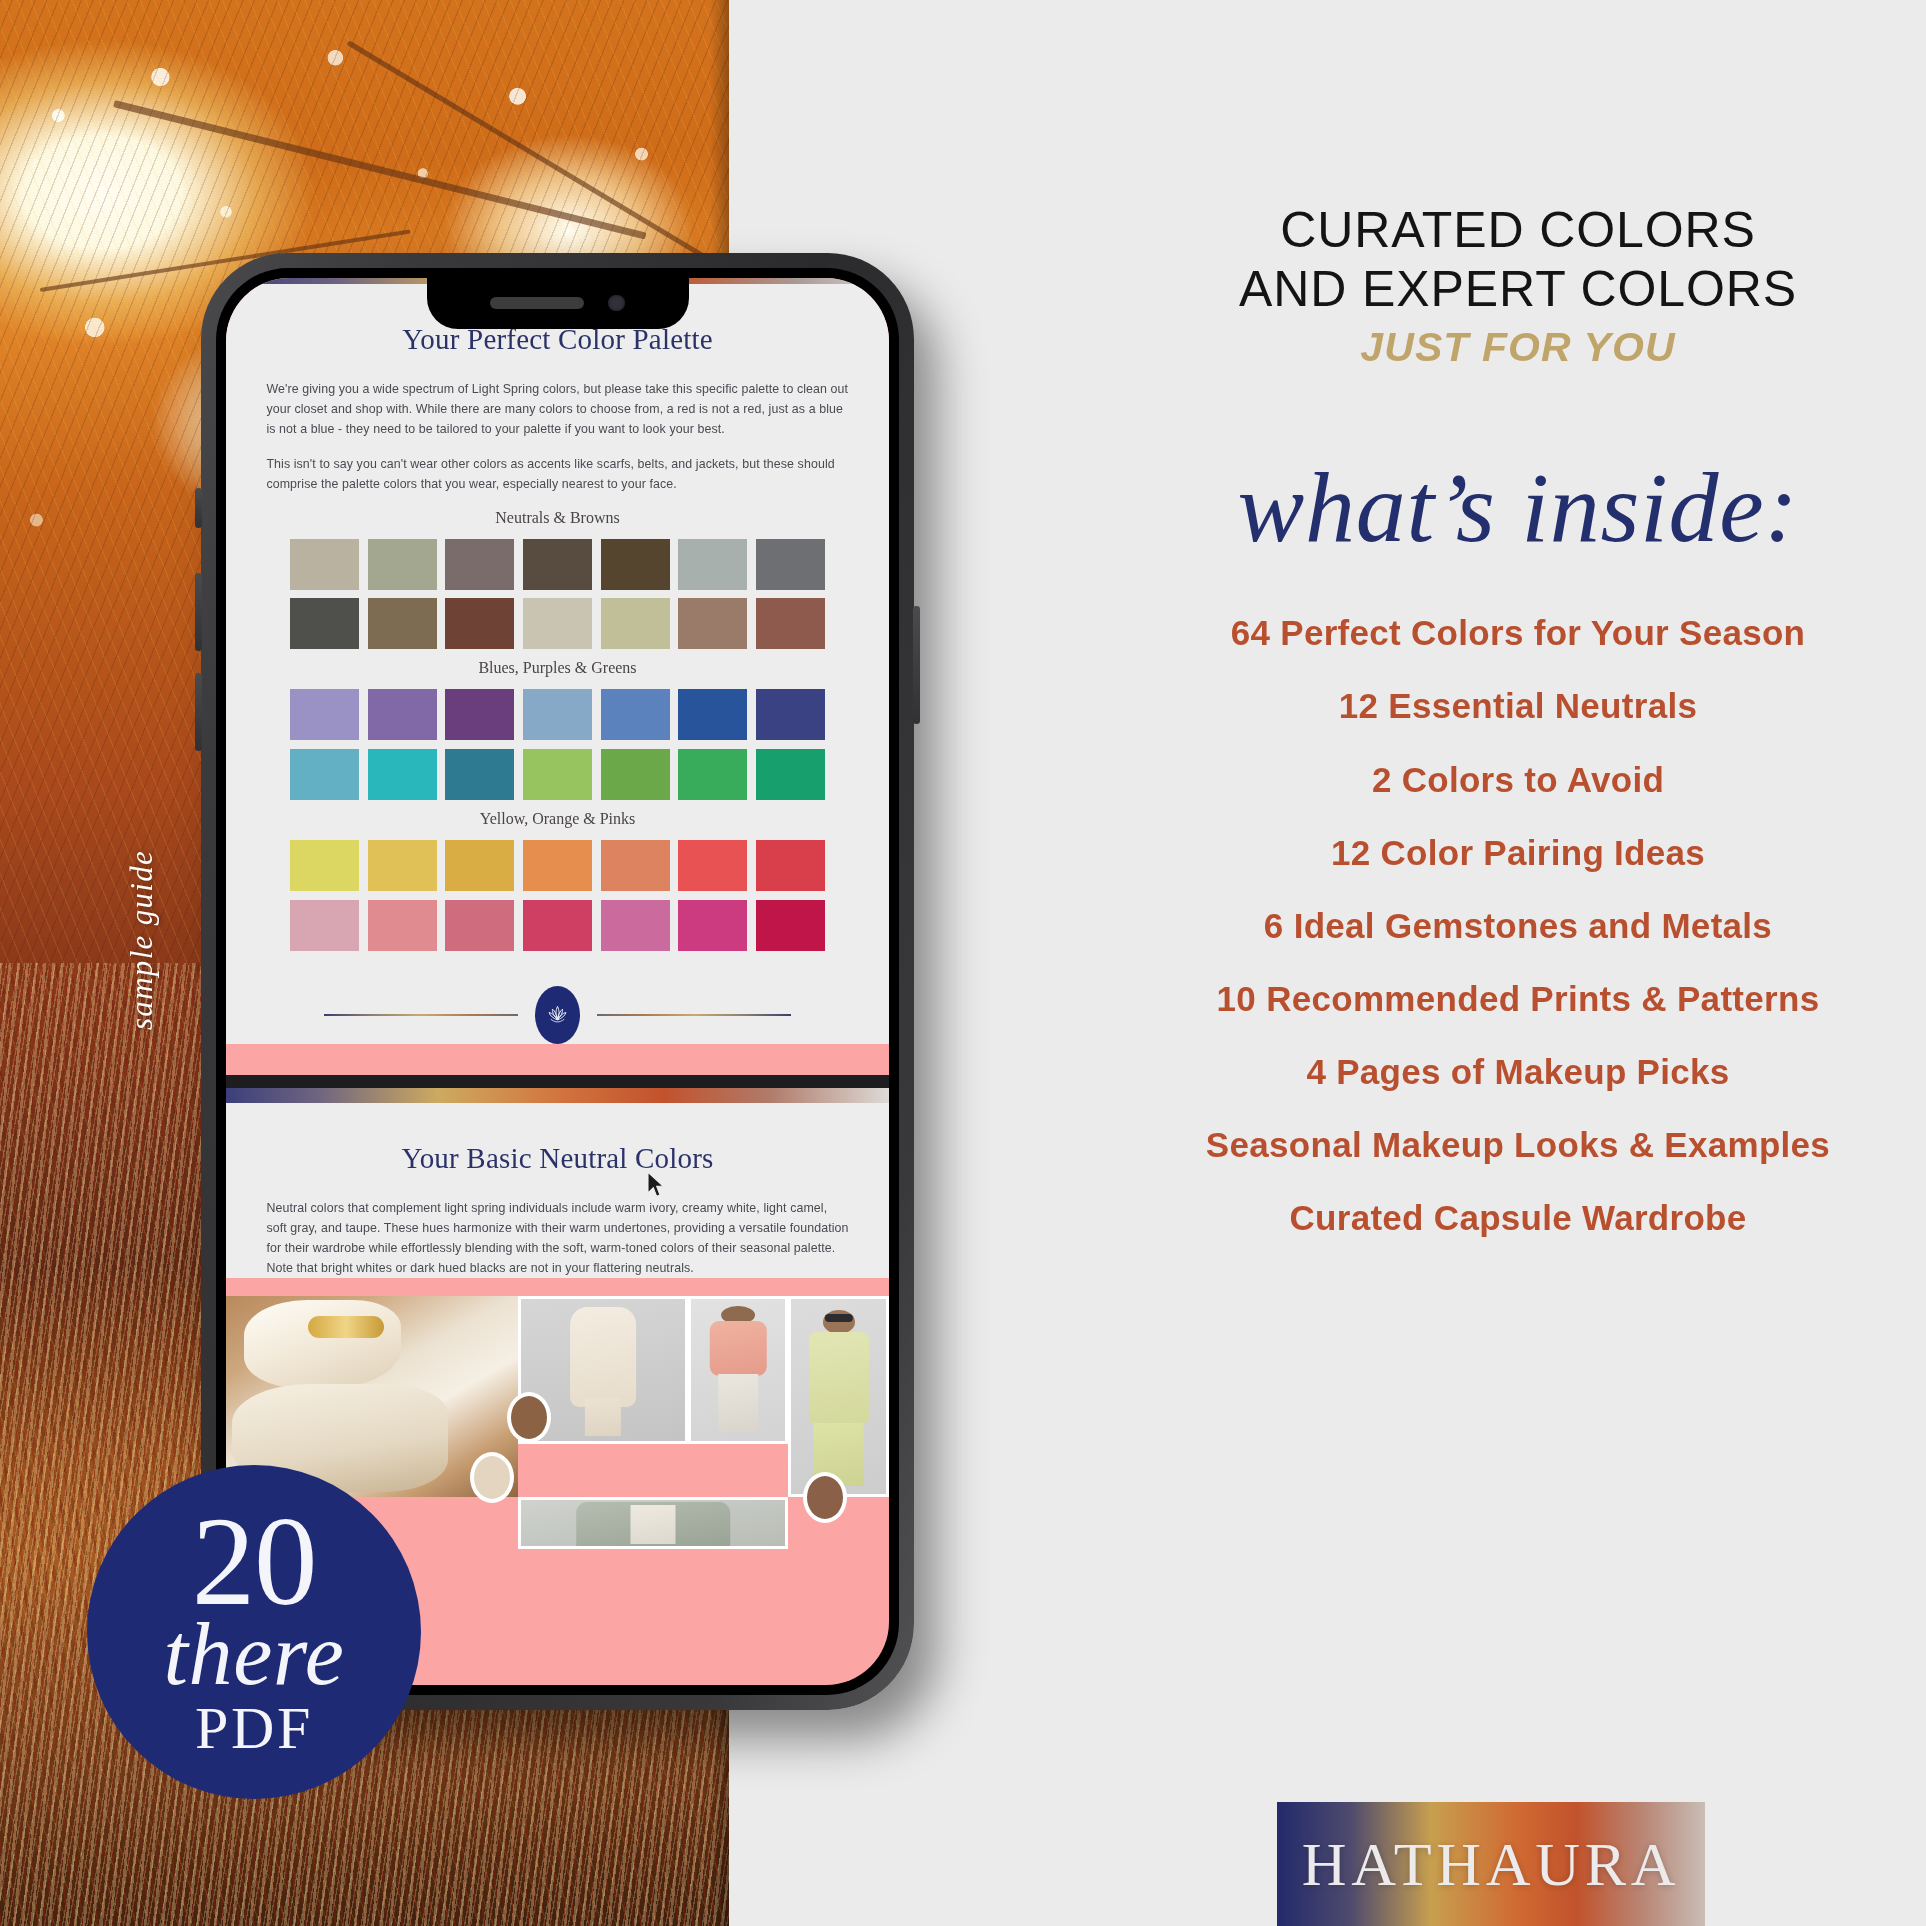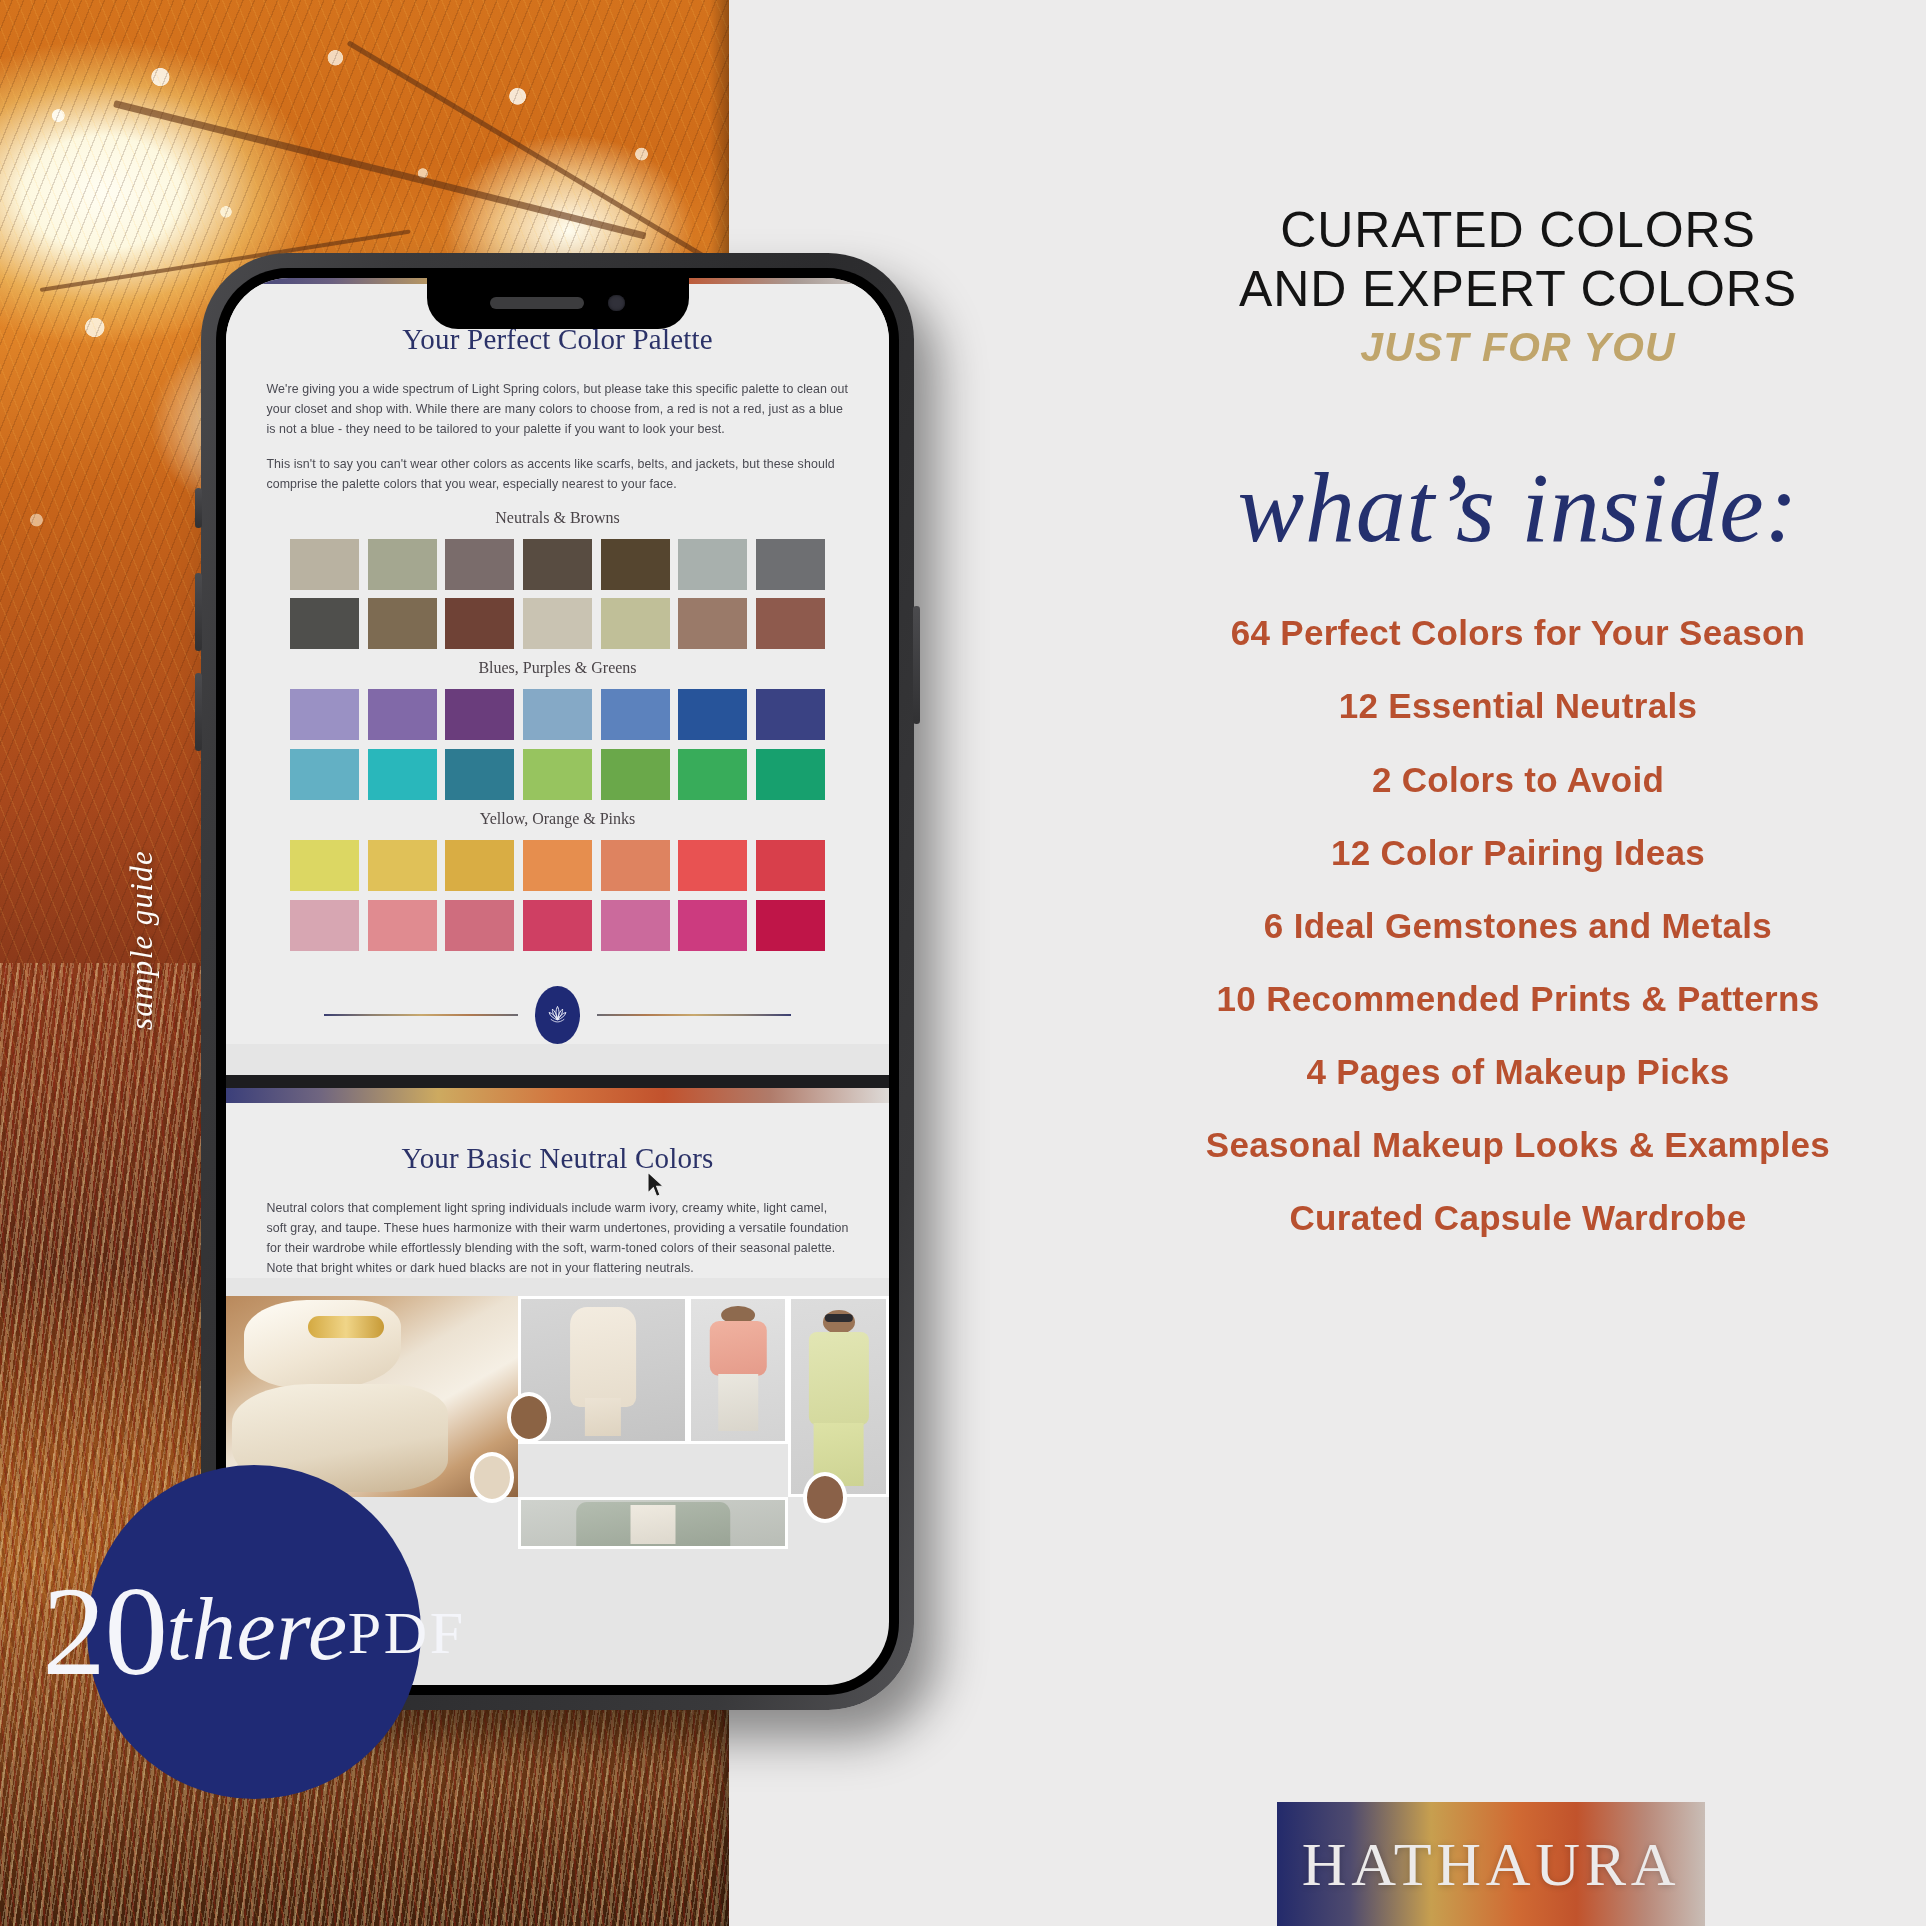--- a/index.html
+++ b/index.html
@@ -78,21 +78,21 @@
     font-style:italic; font-size:31px; color:#fdfcfa;
     letter-spacing:1.3px; white-space:nowrap;
     text-shadow:0 1.3px 5.4px rgba(0,0,0,.45);
   }
 
   
   .pdf-badge{
     position:absolute; left:87px; top:1465px;
     width:334px; height:334px; border-radius:50%;
     background:#1f2a75;
-    display:flex; 
+    display:flex; flex-direction:column;
     align-items:center; justify-content:center;
     color:#f4f5fa; z-index:40;
   }
   .pdf-badge .num{
     font-family:"Liberation Serif", serif; font-size:127px;
     line-height:.88; font-weight:400; letter-spacing:-1.3px;
   }
   .pdf-badge .pg{
     font-family:"Liberation Serif", serif; font-style:italic;
     font-size:88px; line-height:.95; margin-top:-4px; letter-spacing:0.7px;
@@ -110,21 +110,21 @@
     border-radius:86px; padding:14.7px;
     box-shadow:23px 29px 48px rgba(0,0,0,.42);
     z-index:20;
   }
   .phone-inner{
     width:100%; height:100%; background:#000;
     border-radius:72px; padding:10.7px; position:relative;
   }
   .screen{
     width:100%; height:100%; border-radius:63px;
-    overflow:hidden; position:relative; background:#e5e5e5;
+    overflow:hidden; position:relative; background:#fca5a5;
   }
   .notch{
     position:absolute; left:50%; top:-1.3px; transform:translateX(-50%);
     width:262px; height:52px; background:#000;
     border-radius:0 0 31px 31px; z-index:12;
     display:flex; align-items:center; justify-content:center; gap:24px;
   }
   .speaker{ width:94px; height:11.4px; border-radius:6px; background:#3c3c3e; }
   .camera{ width:16.7px; height:16.7px; border-radius:50%; background:#31313a;
            box-shadow:inset 0 0 3.3px #15151c; }

